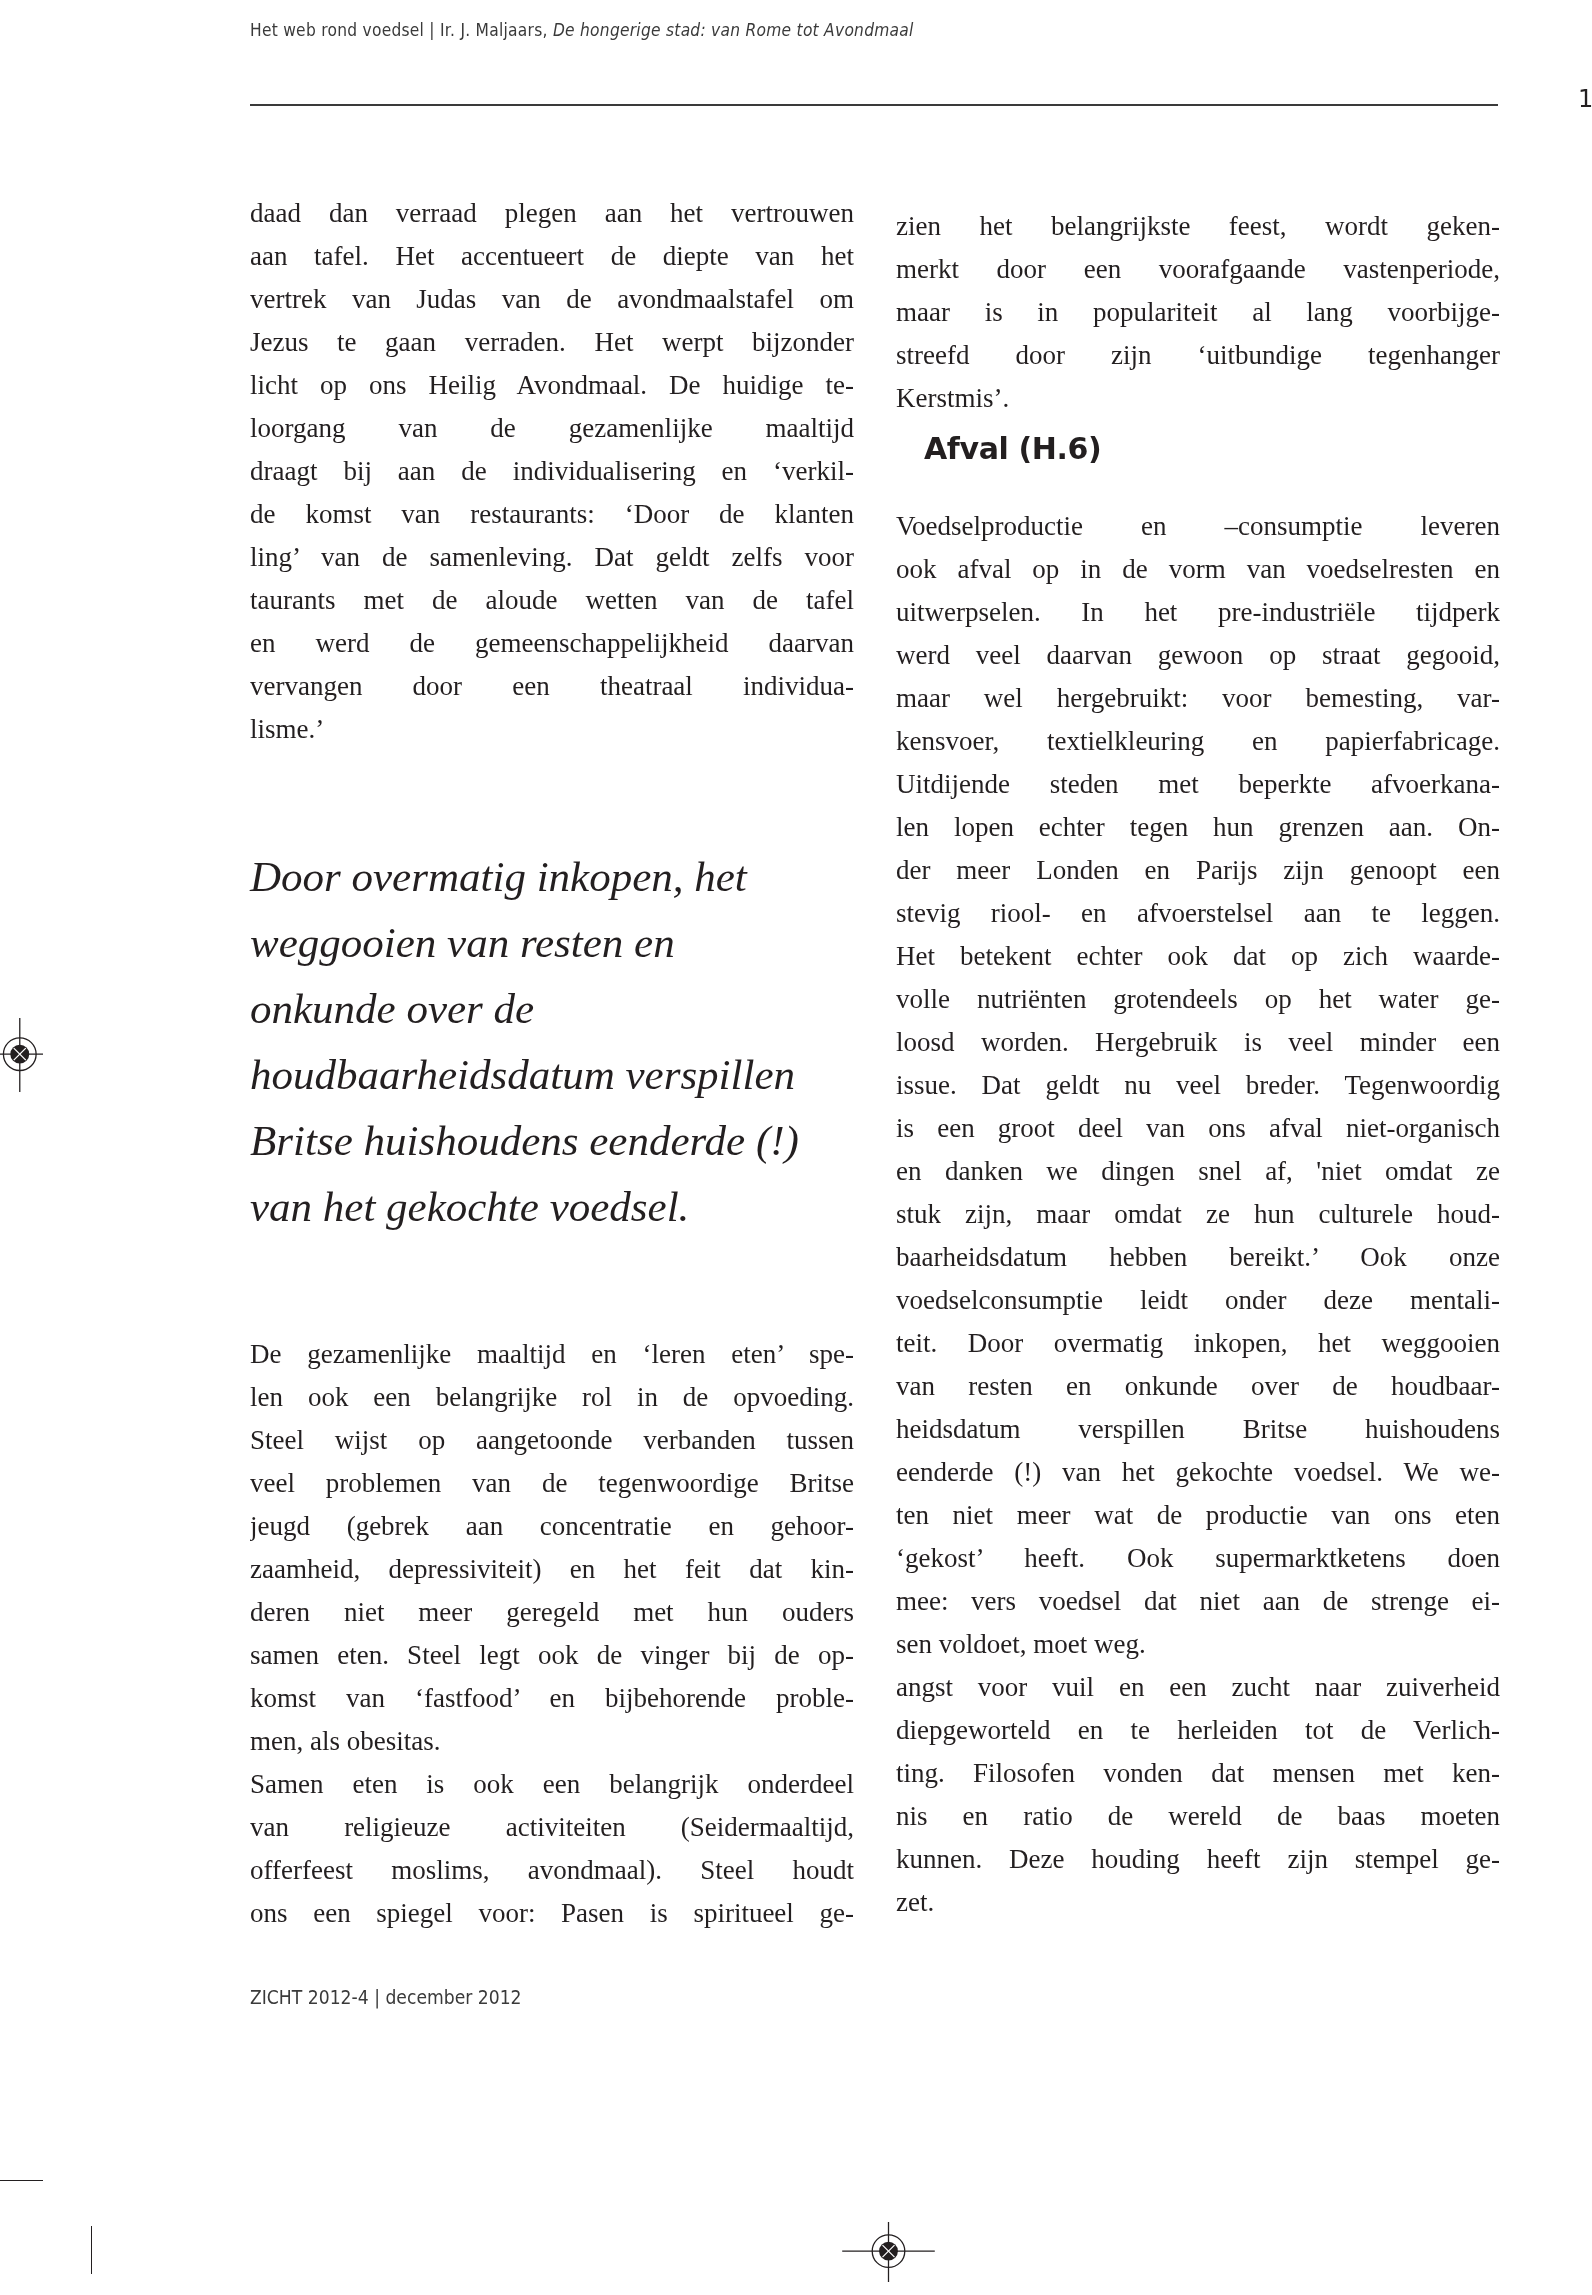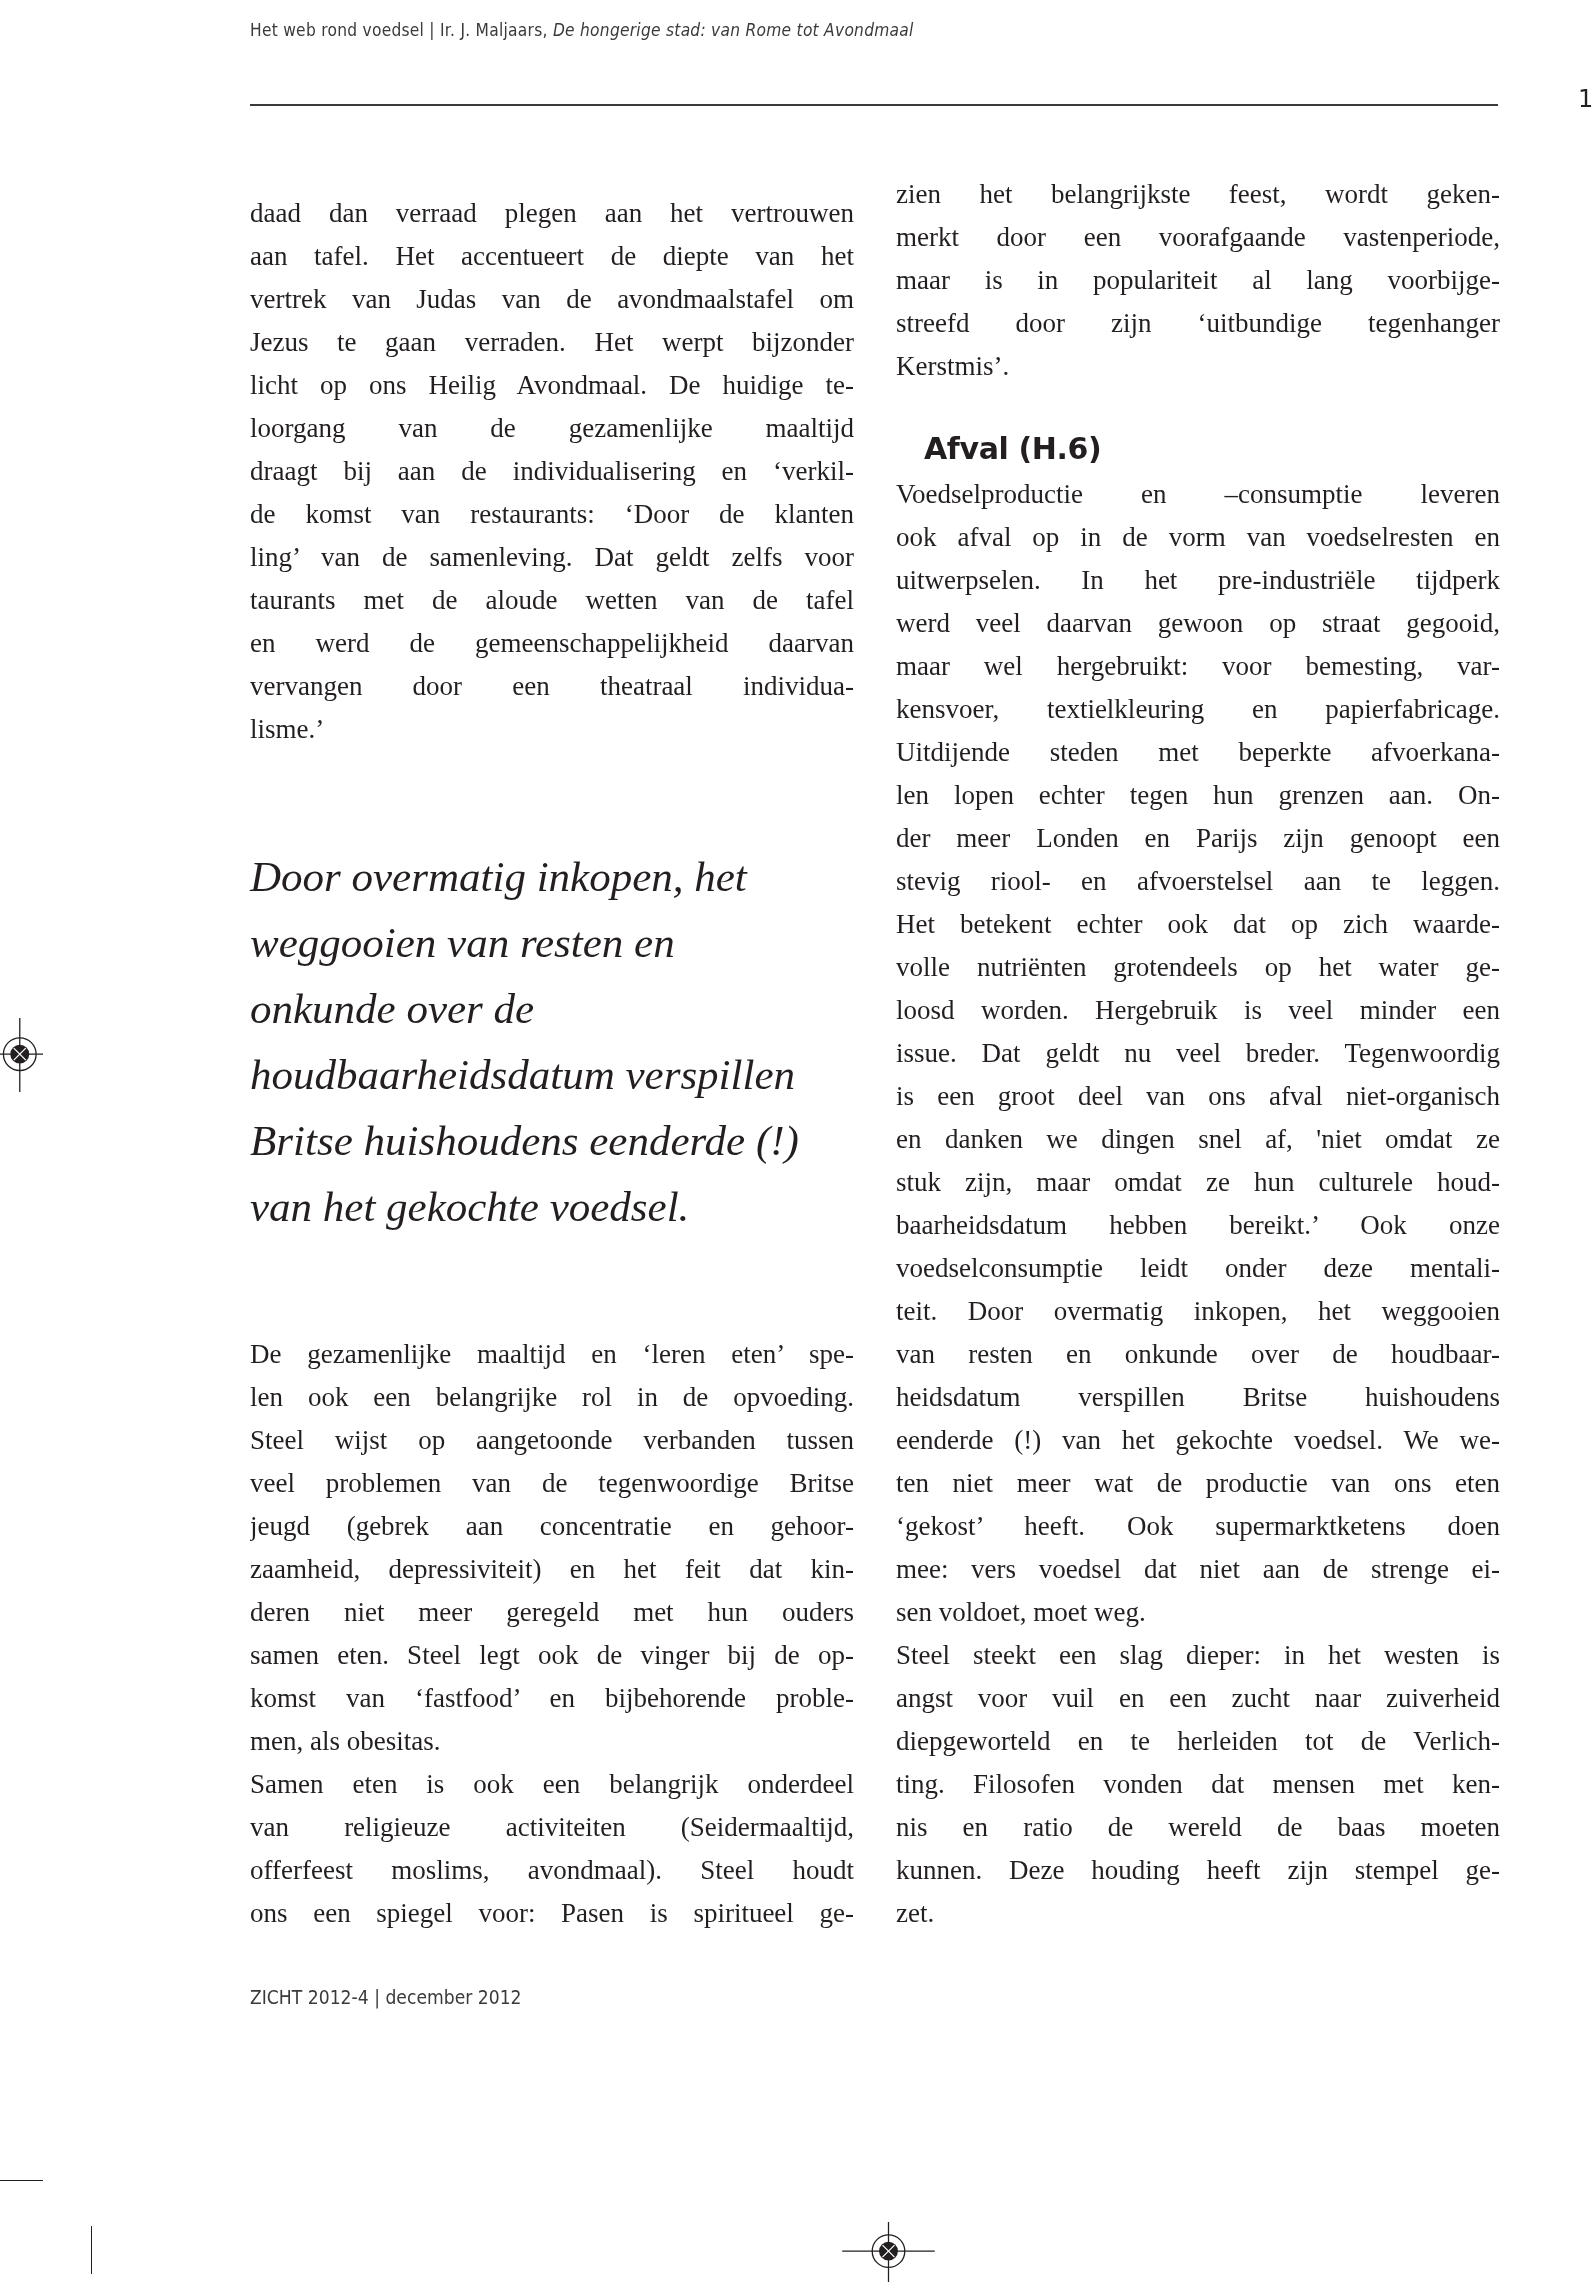--- a/index.html
+++ b/index.html
@@ -8,21 +8,21 @@
     position: absolute; left: 250px; top: 19px;
     font-family: "DejaVu Sans", sans-serif; font-size: 18px; letter-spacing: 0.3px;
     color: #3a3a3a; white-space: nowrap; transform: scaleX(0.86); transform-origin: left top;
   }
   .running-head .it { font-style: italic; }
   .head-rule { position: absolute; left: 250px; top: 104px; width: 1248px; height: 1.7px; background: #3a3a3a; }
   .page-num { position: absolute; left: 1578px; top: 85px; font-family: "DejaVu Sans", sans-serif; font-size: 24px; color: #231f20; }
 
   .col { position: absolute; width: 604px; font-family: "Liberation Serif", serif; font-size: 27px; line-height: 43px; }
   .col-left { left: 250px; }
-  .col-right { left: 896px; }
+  .col-right { left: 896px; margin-top: 32px; }
   .line { display: block; height: 43px; white-space: nowrap; }
   .line.j { text-align: justify; text-align-last: justify; white-space: normal; overflow: hidden; }
 
   .block-a { top: 173px; margin-top: 19px; }
   .pull { position: absolute; left: 250px; top: 844px; width: 621px;
     font-family: "Liberation Serif", serif; font-style: italic; font-size: 43px; line-height: 66px; }
   .pull .line { height: 66px; }
   .block-b { top: 1333px; }
 
   .block-r1 { top: 173px; }
@@ -122,21 +122,20 @@
   <span class="line j">baarheidsdatum hebben bereikt.’ Ook onze</span>
   <span class="line j">voedselconsumptie leidt onder deze mentali-</span>
   <span class="line j">teit. Door overmatig inkopen, het weggooien</span>
   <span class="line j">van resten en onkunde over de houdbaar-</span>
   <span class="line j">heidsdatum verspillen Britse huishoudens</span>
   <span class="line j">eenderde (!) van het gekochte voedsel. We we-</span>
   <span class="line j">ten niet meer wat de productie van ons eten</span>
   <span class="line j">‘gekost’ heeft. Ook supermarktketens doen</span>
   <span class="line j">mee: vers voedsel dat niet aan de strenge ei-</span>
   <span class="line">sen voldoet, moet weg.</span>
-  <span class="line j">Steel steekt een slag dieper: in het westen is</span>
   <span class="line j">angst voor vuil en een zucht naar zuiverheid</span>
   <span class="line j">diepgeworteld en te herleiden tot de Verlich-</span>
   <span class="line j">ting. Filosofen vonden dat mensen met ken-</span>
   <span class="line j">nis en ratio de wereld de baas moeten</span>
   <span class="line j">kunnen. Deze houding heeft zijn stempel ge-</span>
   <span class="line">zet.</span>
 </div>
 
 <div class="footer">
   <span>ZICHT 2012-4</span>

